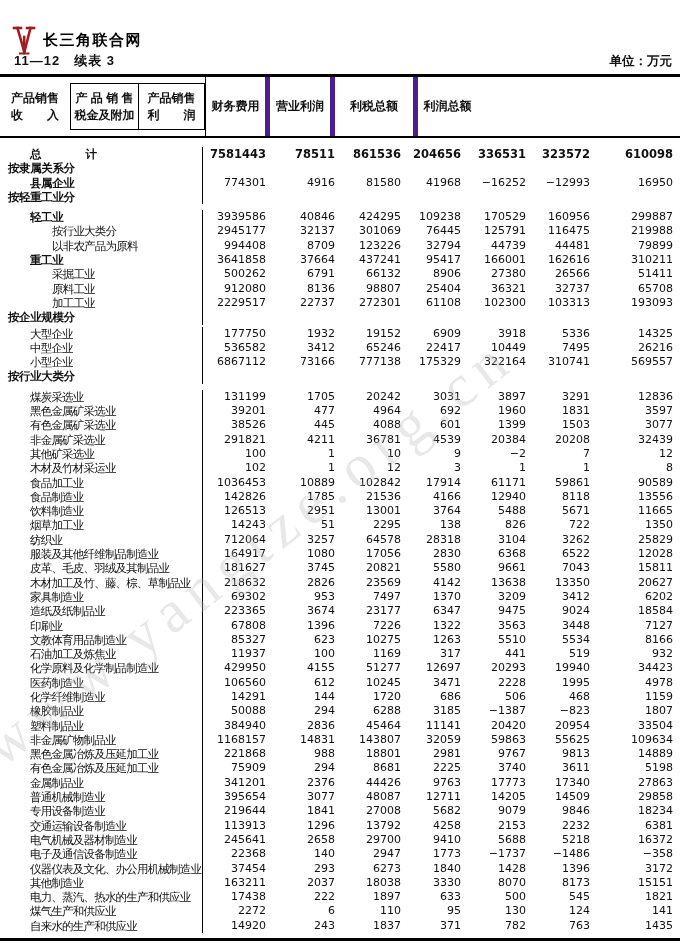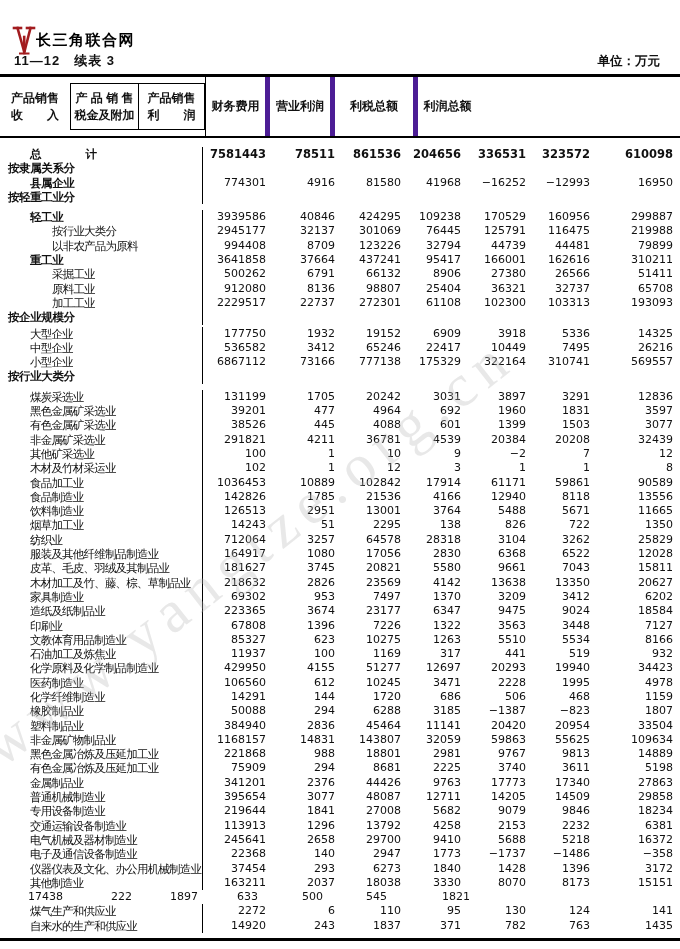--- a/index.html
+++ b/index.html
@@ -3,28 +3,28 @@
 <meta charset="utf-8">
 <style>
   * { margin:0; padding:0; box-sizing:border-box; }
   html,body { background:#fff; }
   .page{
     position:relative; width:680px; height:949px; background:#ffffff;
     font-family:"Liberation Sans", sans-serif; color:#111; overflow:hidden;
   }
   
   .site-header{ padding:10px 0 0 12px; display:flex; align-items:center; height:44px; }
-  .logo{ display:flex; align-items:center; text-decoration:none;margin-top:27px; }
+  .logo{ display:flex; align-items:center; gap:7px; text-decoration:none;margin-top:27px; }
   .logo-glyph{ display:block; }
   .site-name{ font-size:15px; font-weight:bold; color:#000; letter-spacing:1.5px; }
 
   
   .caption-row{
     display:flex; justify-content:space-between; align-items:flex-end;
-    padding:8px 20px 4px 14px;
+    padding:8px 8px 4px 14px;
   }
   .table-ref{ font-size:13px; font-weight:bold; letter-spacing:1px; }
   .unit-label{ font-size:12.5px; font-weight:bold; }
 
   
   .stat-table{ position:relative; width:680px; }
   .watermark{
     position:absolute; left:-10px; top:645px; width:980px;
     transform:rotate(-38deg); transform-origin:left center;
     font-family:"Liberation Serif", serif;
@@ -678,20 +678,21 @@
     <div class="tcell w1">163211</div>
     <div class="tcell w2">2037</div>
     <div class="tcell w3">18038</div>
     <div class="tcell w4">3330</div>
     <div class="tcell w5">8070</div>
     <div class="tcell w6">8173</div>
     <div class="tcell w7">15151</div>
   </div>
 
   <div class="trow indent1">
+    <div class="tlabel">电力、蒸汽、热水的生产和供应业</div>
     <div class="tcell w1">17438</div>
     <div class="tcell w2">222</div>
     <div class="tcell w3">1897</div>
     <div class="tcell w4">633</div>
     <div class="tcell w5">500</div>
     <div class="tcell w6">545</div>
     <div class="tcell w7">1821</div>
   </div>
 
   <div class="trow indent1">

